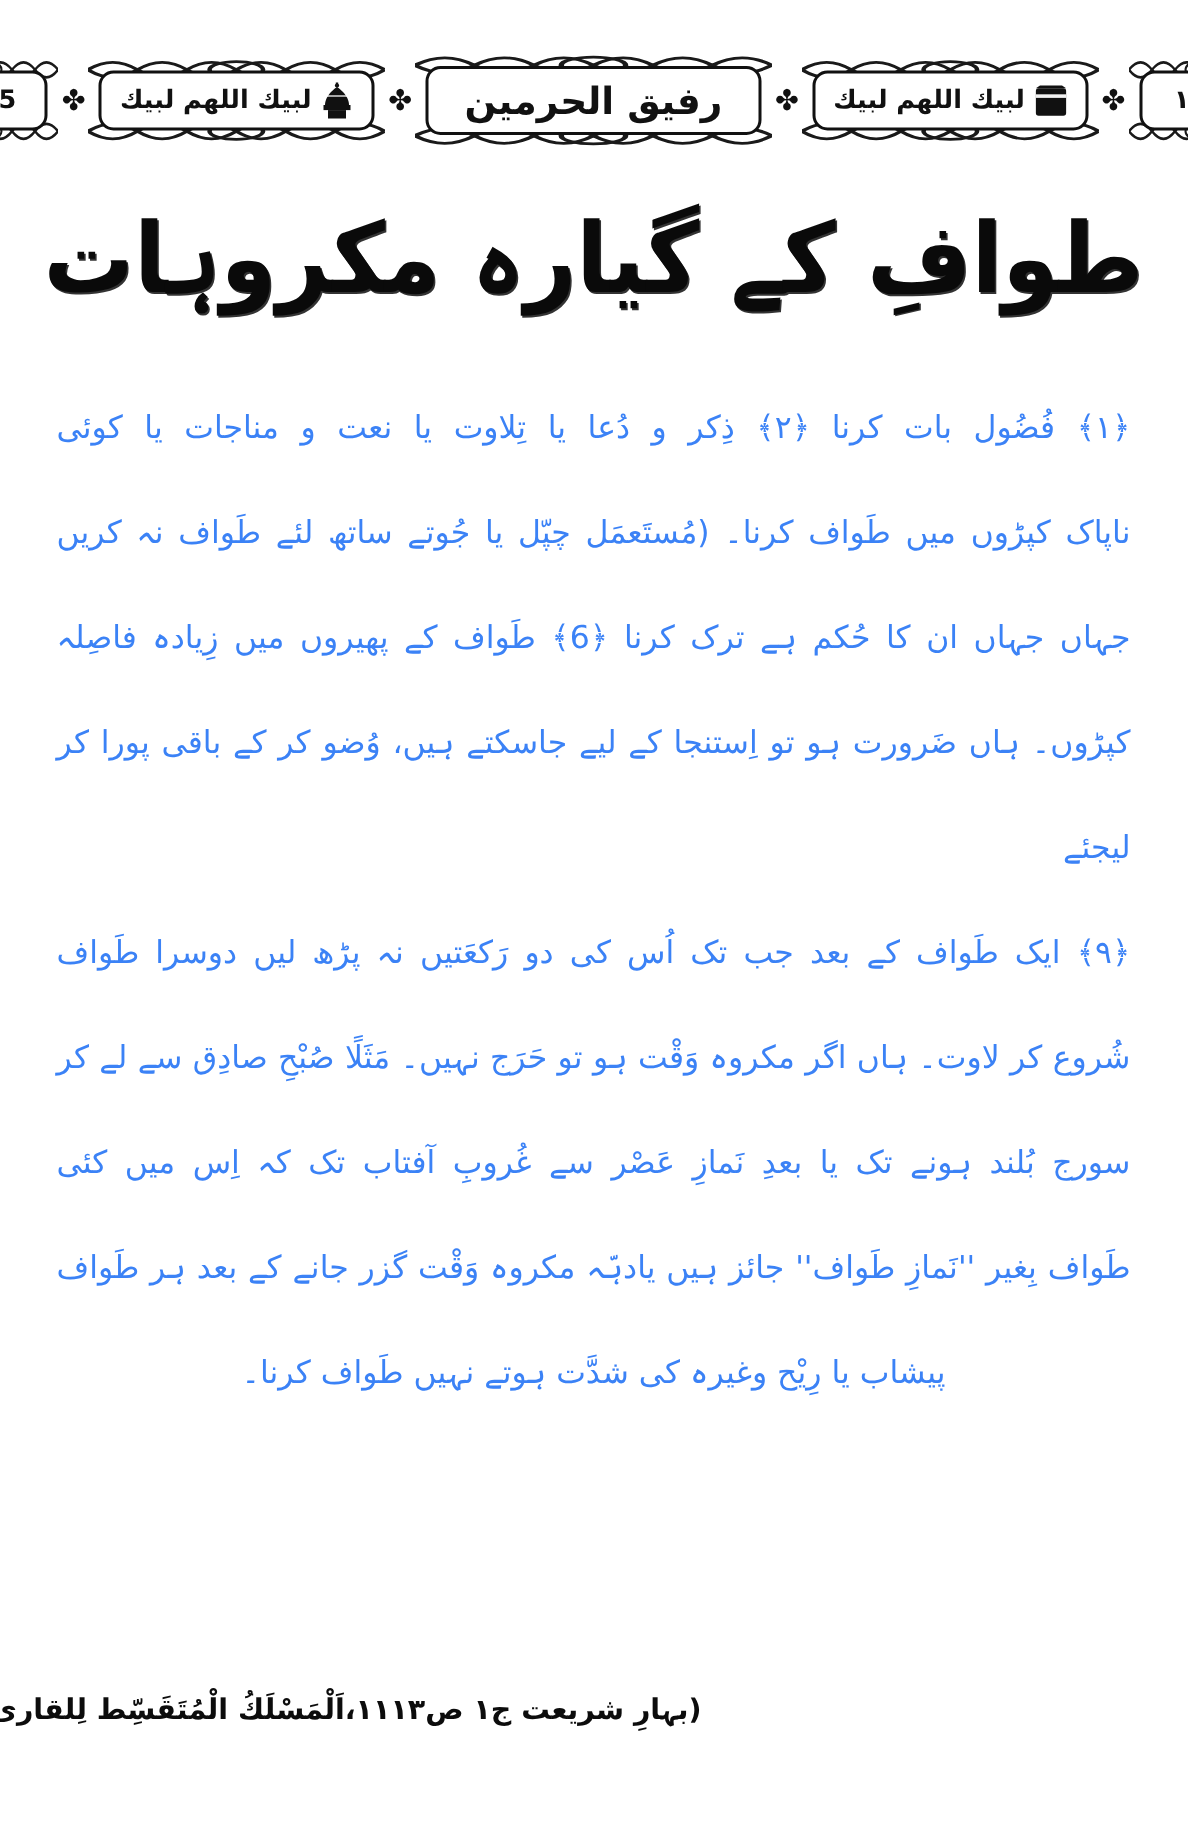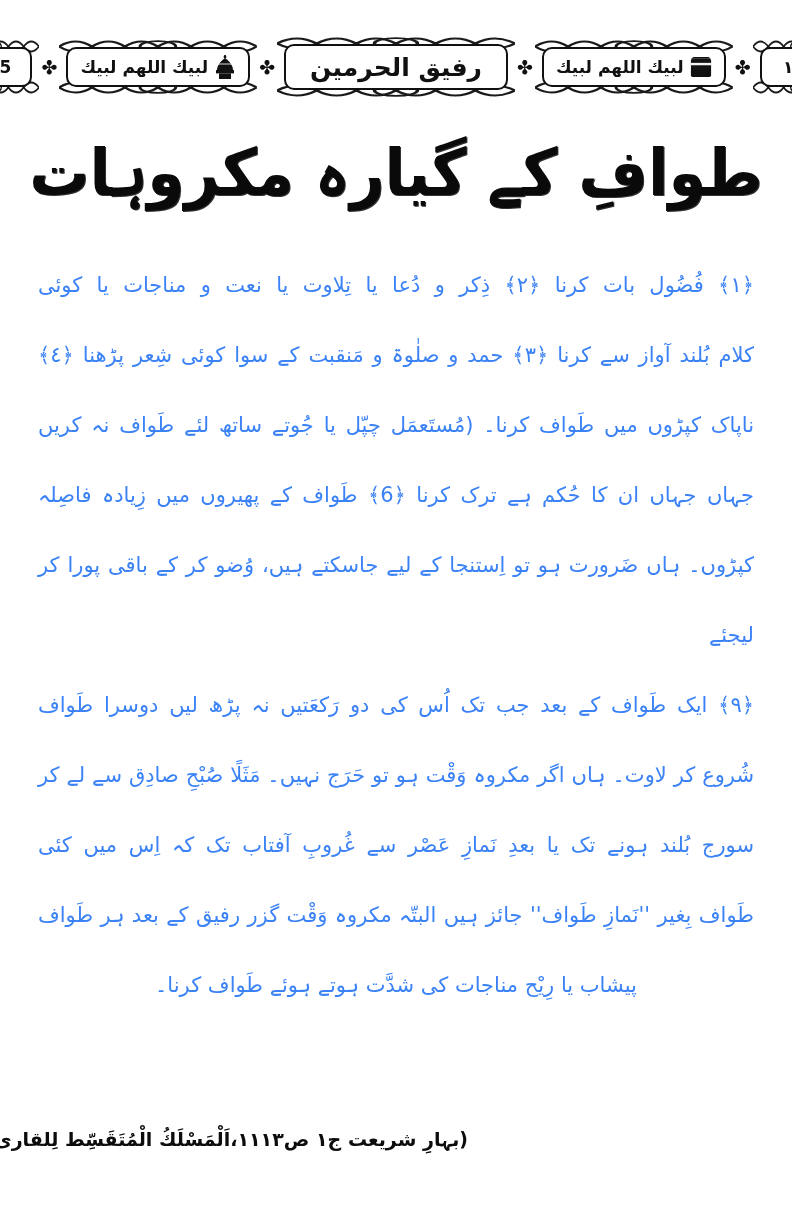--- a/index.html
+++ b/index.html
@@ -158,26 +158,25 @@
           <use href="#braidpat"></use>
         </svg>
     </span>
 
   </div>
 
   <div class="main-title">طوافِ کے گیارہ مکروہات</div>
 
   <div class="body-text">
     <div class="bline">﴿۱﴾ فُضُول بات کرنا ﴿۲﴾ ذِکر و دُعا یا تِلاوت یا نعت و مناجات یا کوئی</div>
-    <div class="bline">کلام بُلند آواز سے کرنا ﴿۳﴾ حمد و صلٰوۃ و مَنقبت کے سوا کوئی شِعر پڑھنا ﴿٤﴾</div>
     <div class="bline">ناپاک کپڑوں میں طَواف کرنا۔ (مُستَعمَل چپّل یا جُوتے ساتھ لئے طَواف نہ کریں</div>
     <div class="bline">جہاں جہاں ان کا حُکم ہے ترک کرنا ﴿6﴾ طَواف کے پھیروں میں زِیادہ فاصِلہ</div>
     <div class="bline">کپڑوں۔ ہاں ضَرورت ہو تو اِستنجا کے لیے جاسکتے ہیں، وُضو کر کے باقی پورا کر لیجئے</div>
     <div class="bline">﴿۹﴾ ایک طَواف کے بعد جب تک اُس کی دو رَکعَتیں نہ پڑھ لیں دوسرا طَواف</div>
     <div class="bline">شُروع کر لاوت۔ ہاں اگر مکروہ وَقْت ہو تو حَرَج نہیں۔ مَثَلًا صُبْحِ صادِق سے لے کر</div>
     <div class="bline">سورج بُلند ہونے تک یا بعدِ نَمازِ عَصْر سے غُروبِ آفتاب تک کہ اِس میں کئی</div>
-    <div class="bline">طَواف بِغیر ''نَمازِ طَواف'' جائز ہیں البتّہ مکروہ وَقْت گزر رفيق کے بعد ہر طَواف</div>
-    <div class="bline center">پیشاب یا رِیْح مناجات کی شدَّت ہوتے ہوئے طَواف کرنا۔</div>
+    <div class="bline">طَواف بِغیر ''نَمازِ طَواف'' جائز ہیں یادہّہ مکروہ وَقْت گزر جانے کے بعد ہر طَواف</div>
+    <div class="bline center">پیشاب یا رِیْح وغیرہ کی شدَّت ہوتے نہیں طَواف کرنا۔</div>
   </div>
 
   <div class="footer">(بہارِ شریعت ج۱ ص۱۱۱۳،اَلْمَسْلَكُ الْمُتَقَسِّط لِلقاری ص۱٦۵)</div>
 
 </div>
 
 </body></html>

